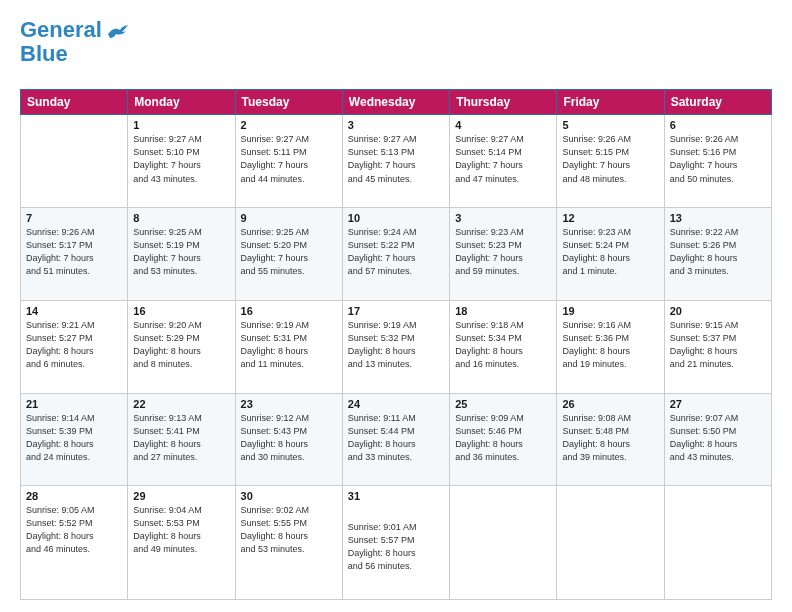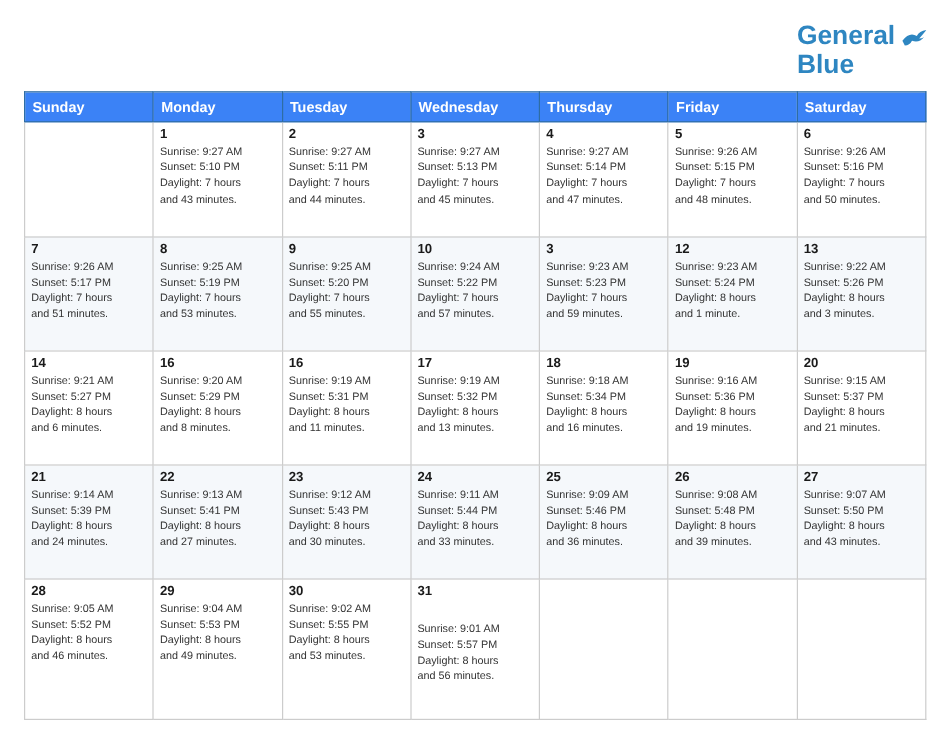--- a/index.html
+++ b/index.html
@@ -12,23 +12,23 @@
     }
     .page {
       width: 792px;
       height: 612px;
       padding: 18px 20px 12px 20px;
       display: flex;
       flex-direction: column;
     }
     .header {
       display: flex;
-      justify-content: flex-end;
+      justify-content: space-between;
       align-items: flex-start;
-      margin-bottom: 10px;
+      margin-bottom: 23px;
     }
     .logo {
       display: flex;
       flex-direction: column;
       align-items: flex-start;
     }
     .logo-text {
       font-size: 22px;
       font-weight: bold;
       color: #1a3a5c;
@@ -50,21 +50,21 @@
       font-size: 16px;
       color: #555;
       font-weight: 400;
     }
     .calendar-table {
       width: 100%;
       border-collapse: collapse;
       flex: 1;
     }
     .calendar-table th {
-      background: #3b82f6;
+      background: #be185d;
       color: #fff;
       font-size: 12px;
       font-weight: bold;
       padding: 5px 6px;
       text-align: left;
       border: 1px solid #2e6da4;
     }
     .calendar-table td {
       border: 1px solid #ccc;
       vertical-align: top;

